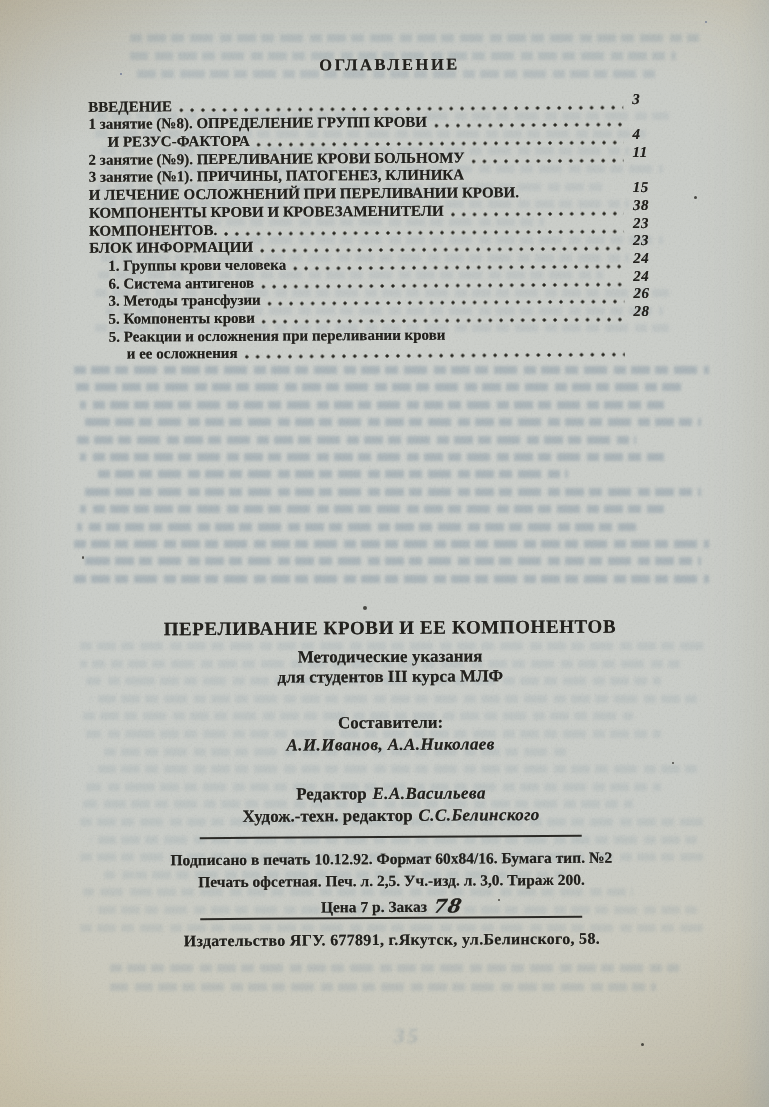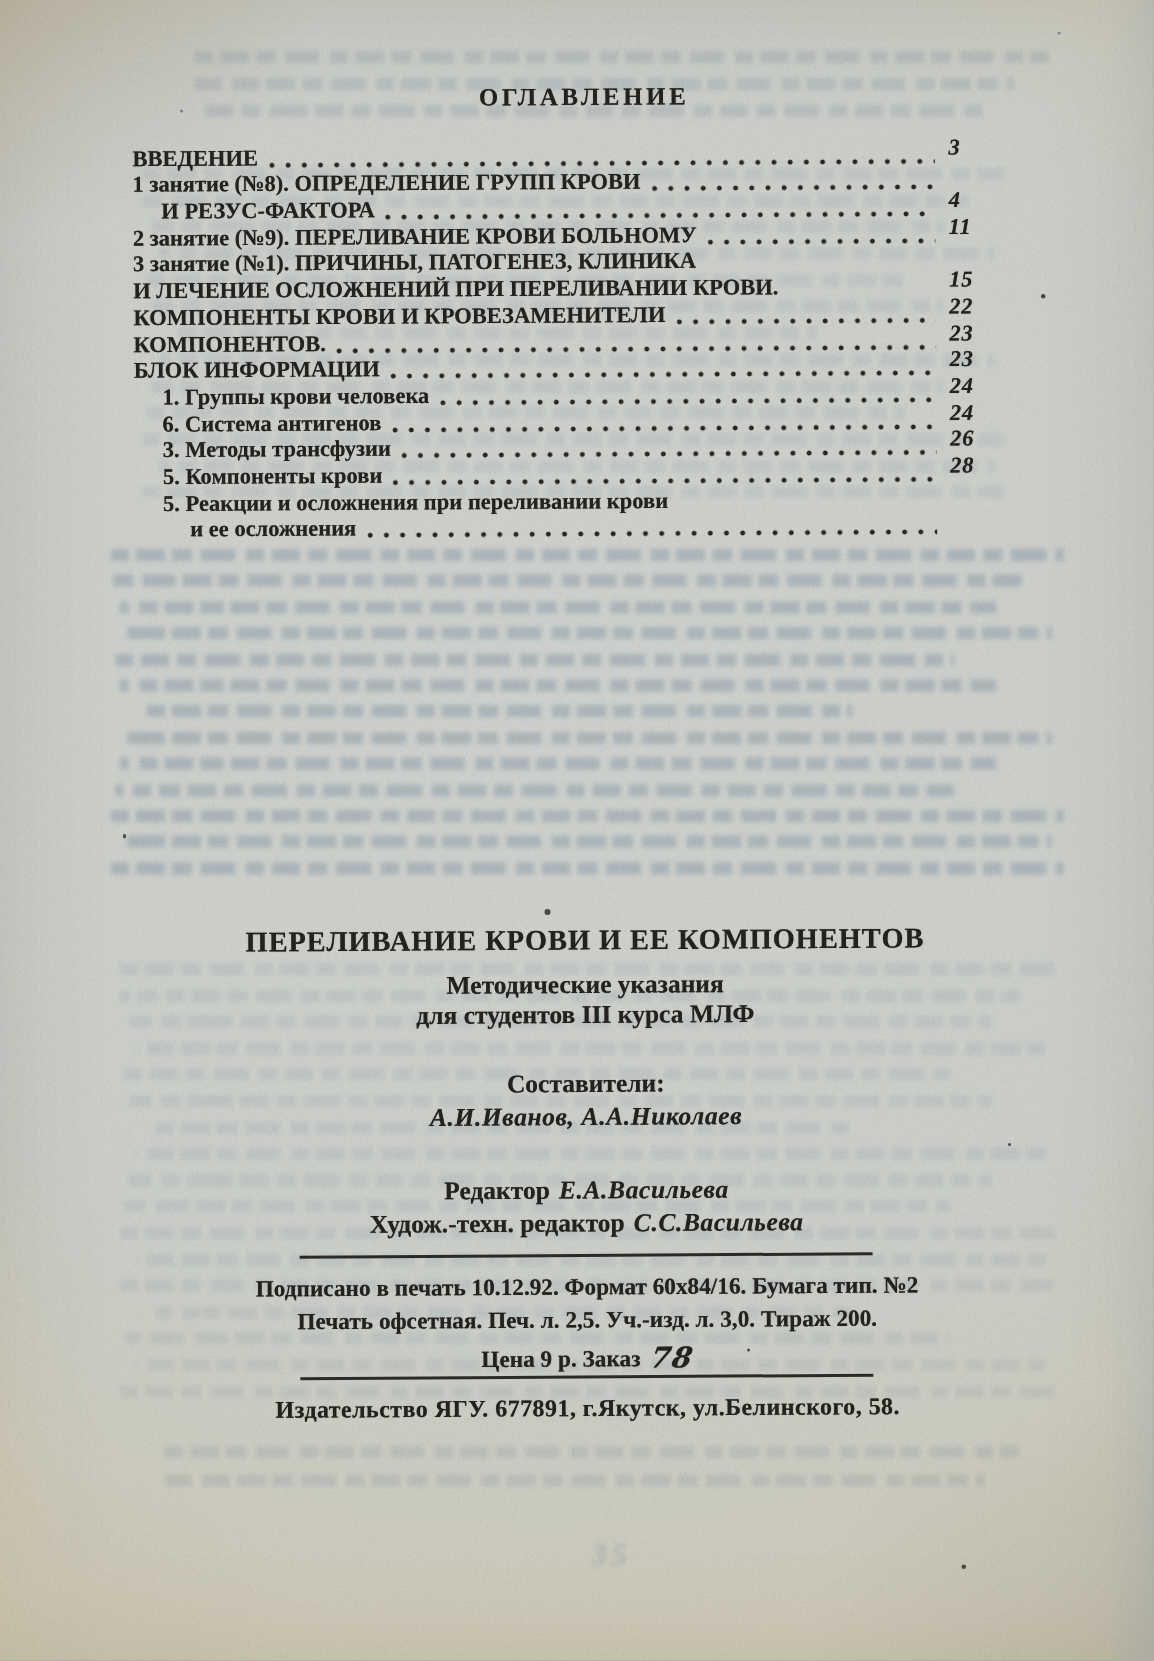--- a/index.html
+++ b/index.html
@@ -186,21 +186,21 @@
         <span class="pg"></span>
       </div>
       <div class="row nodots">
         <span class="lbl">И ЛЕЧЕНИЕ ОСЛОЖНЕНИЙ ПРИ ПЕРЕЛИВАНИИ КРОВИ.</span>
         <span class="lead"></span>
         <span class="pg">15</span>
       </div>
       <div class="row">
         <span class="lbl">КОМПОНЕНТЫ КРОВИ И КРОВЕЗАМЕНИТЕЛИ</span>
         <span class="lead"></span>
-        <span class="pg">22</span>
+        <span class="pg">38</span>
       </div>
       <div class="row">
         <span class="lbl">КОМПОНЕНТОВ.</span>
         <span class="lead"></span>
         <span class="pg">23</span>
       </div>
       <div class="row">
         <span class="lbl">БЛОК ИНФОРМАЦИИ</span>
         <span class="lead"></span>
         <span class="pg">23</span>
@@ -240,29 +240,29 @@
     <div class="tb t1">ПЕРЕЛИВАНИЕ КРОВИ И ЕЕ КОМПОНЕНТОВ</div>
     <div class="tb t2">Методические указания</div>
     <div class="tb t3">для студентов III курса МЛФ</div>
     <div class="tb t4">Составители:</div>
     <div class="tb t5">А.И.Иванов, А.А.Николаев</div>
 
     <div class="tb t6">
       <span>Редактор</span><span class="nm">Е.А.Васильева</span>
     </div>
     <div class="tb t7">
-      <span>Худож.-техн. редактор</span><span class="nm">С.С.Васильева</span>
+      <span>Худож.-техн. редактор</span><span class="nm">С.С.Белинского</span>
     </div>
 
     <div class="rule r1"></div>
 
     <div class="tb t8">Подписано в печать 10.12.92. Формат 60х84/16. Бумага тип. №2</div>
     <div class="tb t9">Печать офсетная. Печ. л. 2,5. Уч.-изд. л. 3,0. Тираж 200.</div>
     <div class="tb t10">
-      <span>Цена 9 р. Заказ</span><span class="scr">78</span>
+      <span>Цена 7 р. Заказ</span><span class="scr">78</span>
     </div>
 
     <div class="rule r2"></div>
 
     <div class="tb t11">Издательство ЯГУ. 677891, г.Якутск, ул.Белинского, 58.</div>
   </div>
 
   <div class="speck" style="left:694px;top:196px;width:3px;height:3px;"></div>
   <div class="speck" style="left:363px;top:606px;width:4px;height:4px;"></div>
   <div class="speck" style="left:498px;top:899px;width:2px;height:2px;"></div>

